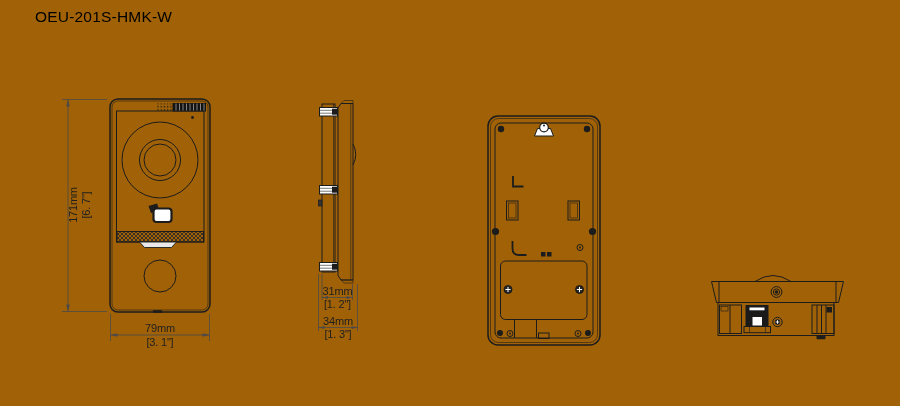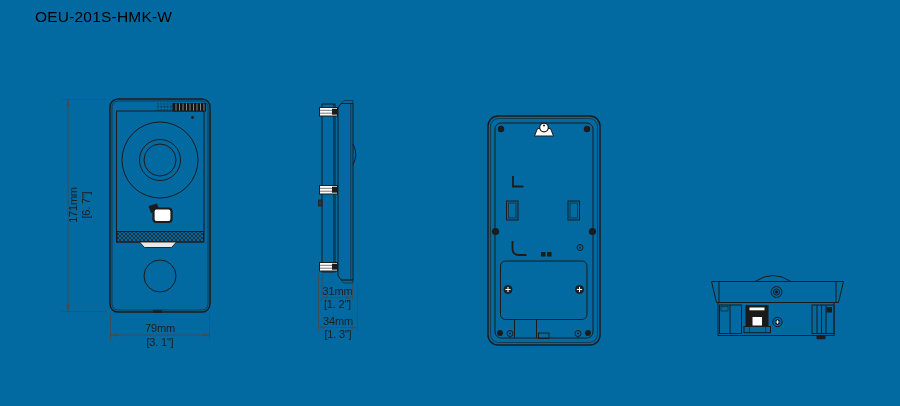--- a/index.html
+++ b/index.html
@@ -1,16 +1,16 @@
 <!DOCTYPE html>
 <html><head>
 <meta charset="utf-8">
 <style>
   html,body{margin:0;padding:0;background:#fff;}
-  #page{position:relative;width:900px;height:406px;background:#0369a1;overflow:hidden;
+  #page{position:relative;width:900px;height:406px;background:#a16207;overflow:hidden;
         font-family:"Liberation Sans",sans-serif;}
   #title{position:absolute;left:35px;top:8px;font-size:15.5px;color:#000;letter-spacing:.2px;}
   svg{position:absolute;left:0;top:0;}
   .ln{fill:none;stroke:#1c1c1c;stroke-width:1;}
   .lnt{fill:none;stroke:#1c1c1c;stroke-width:1.5;}
   .lnf{fill:none;stroke:#1c1c1c;stroke-width:0.6;}
   .dk{fill:#1c1c1c;stroke:none;}
   .wt{fill:#ffffff;stroke:#1c1c1c;}
   .dim{fill:none;stroke:#4a4a4a;stroke-width:0.8;}
   .dimarrow{fill:#4a4a4a;stroke:none;}

